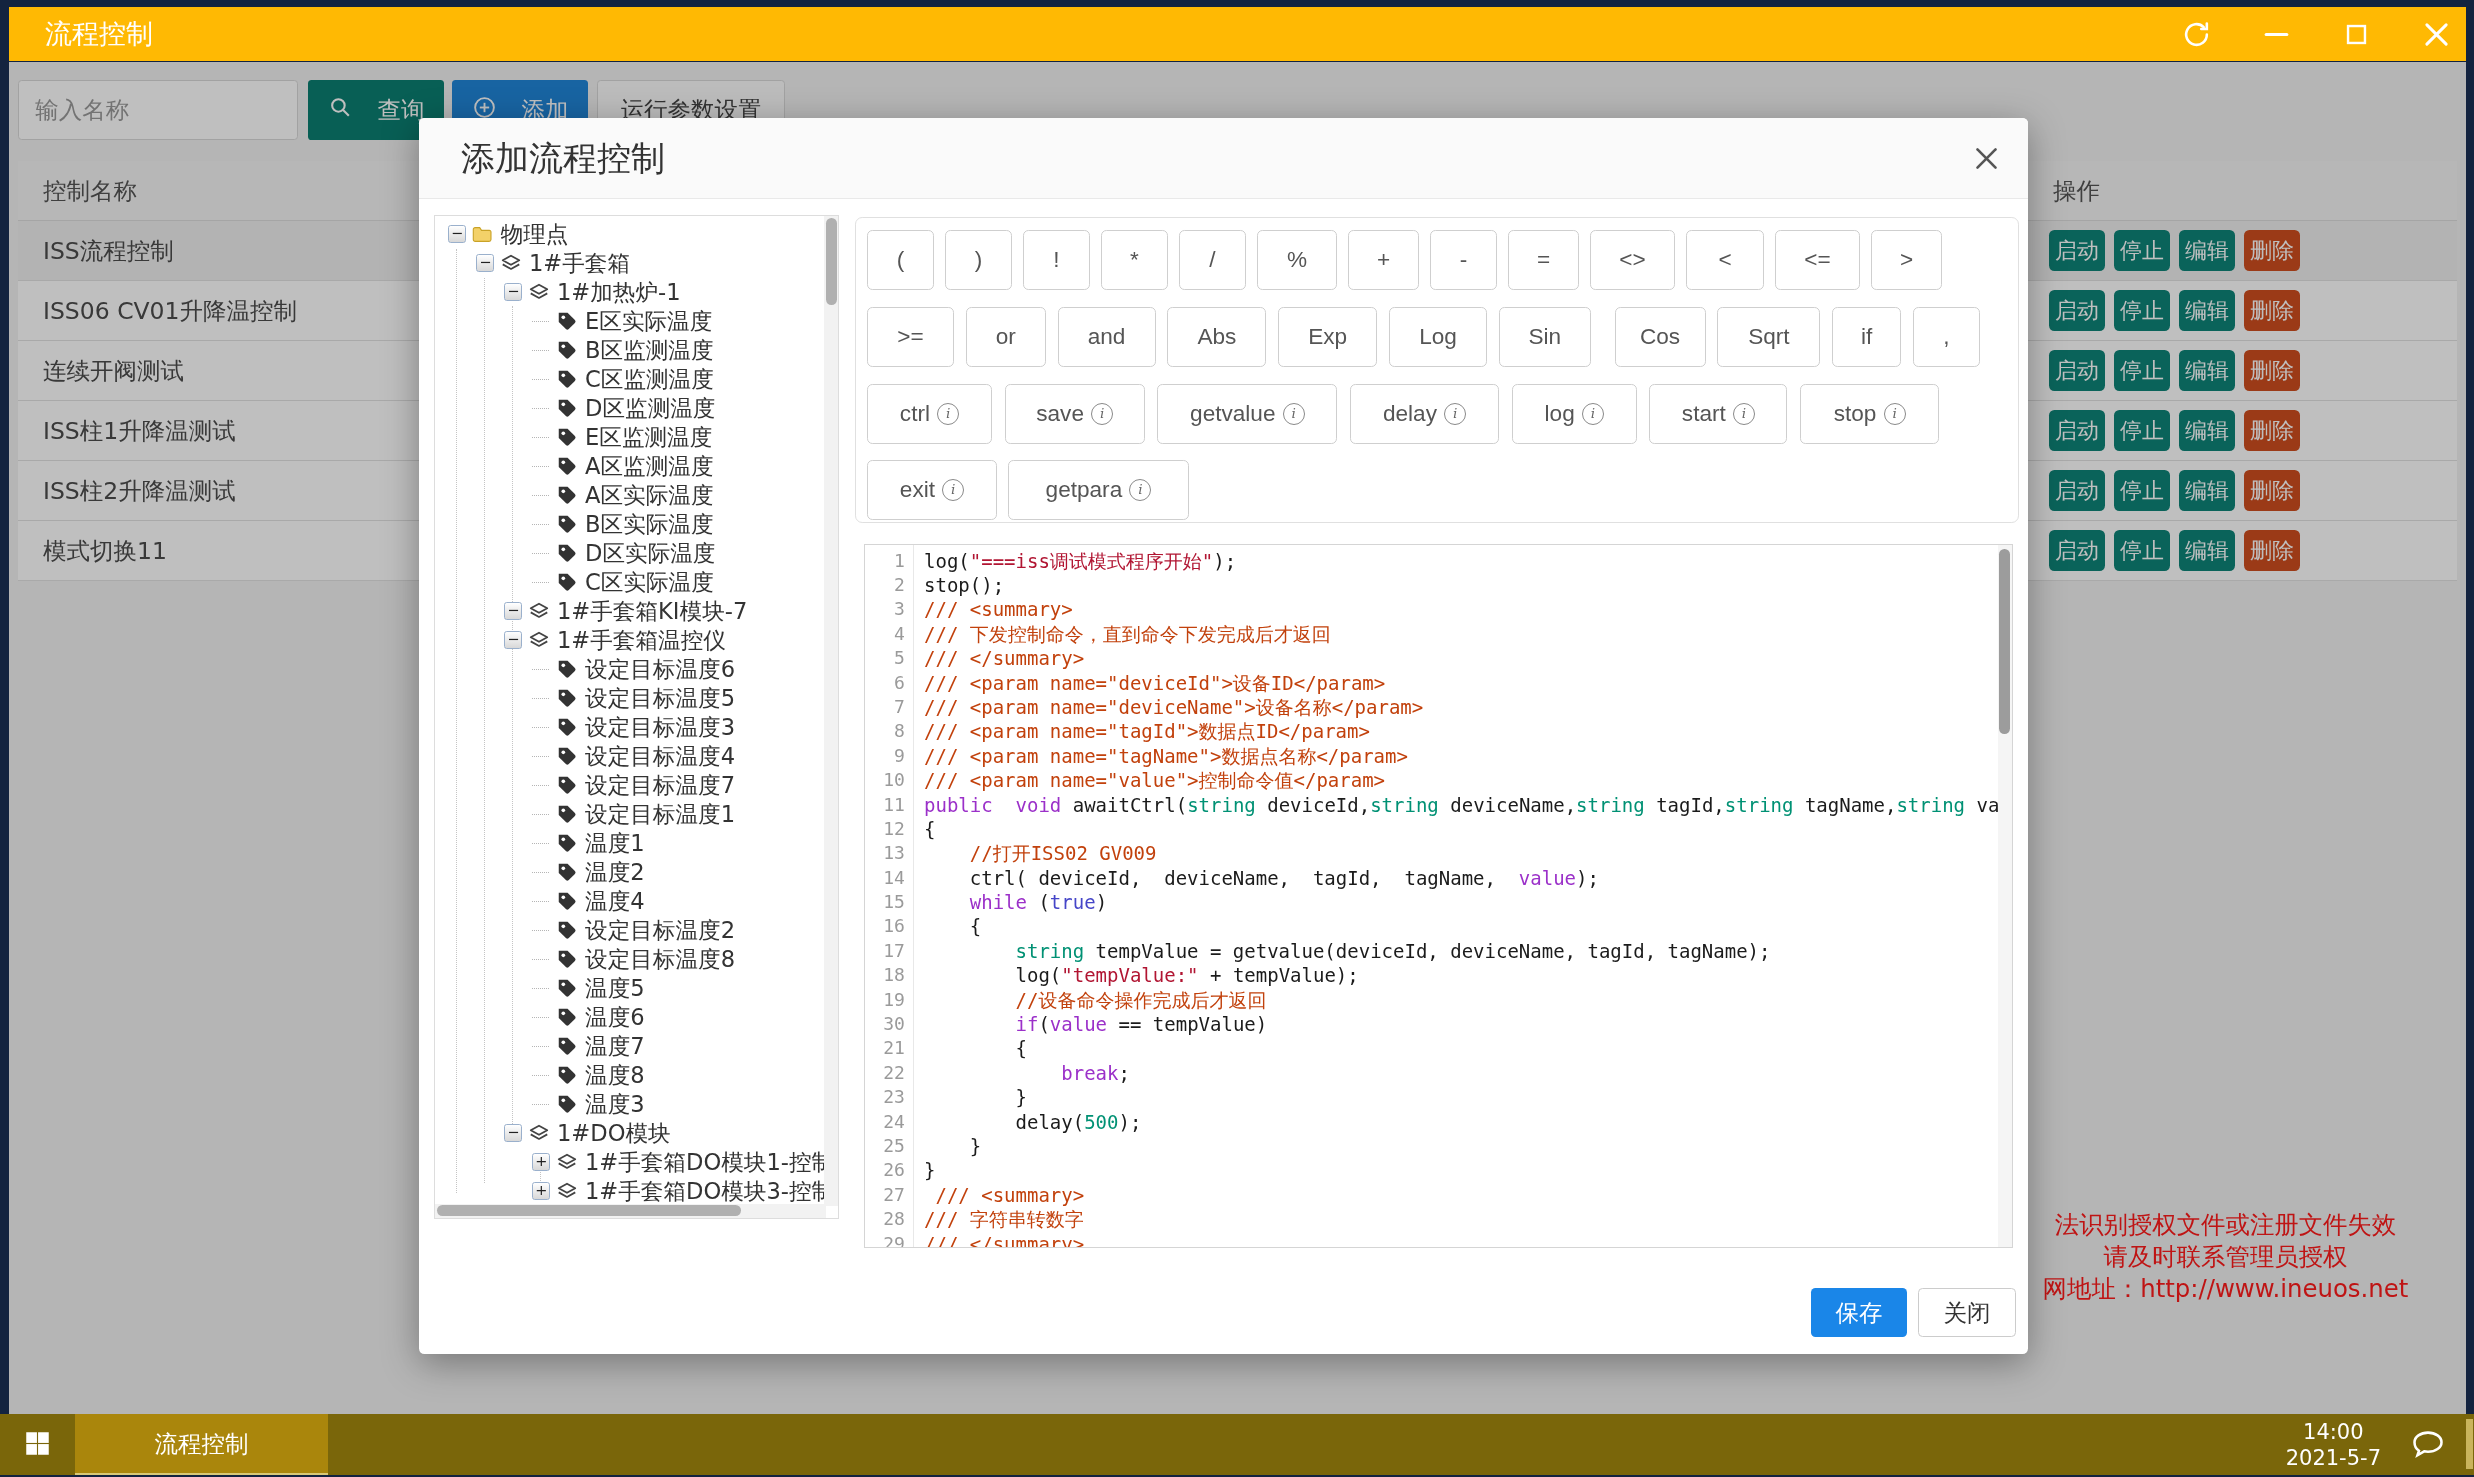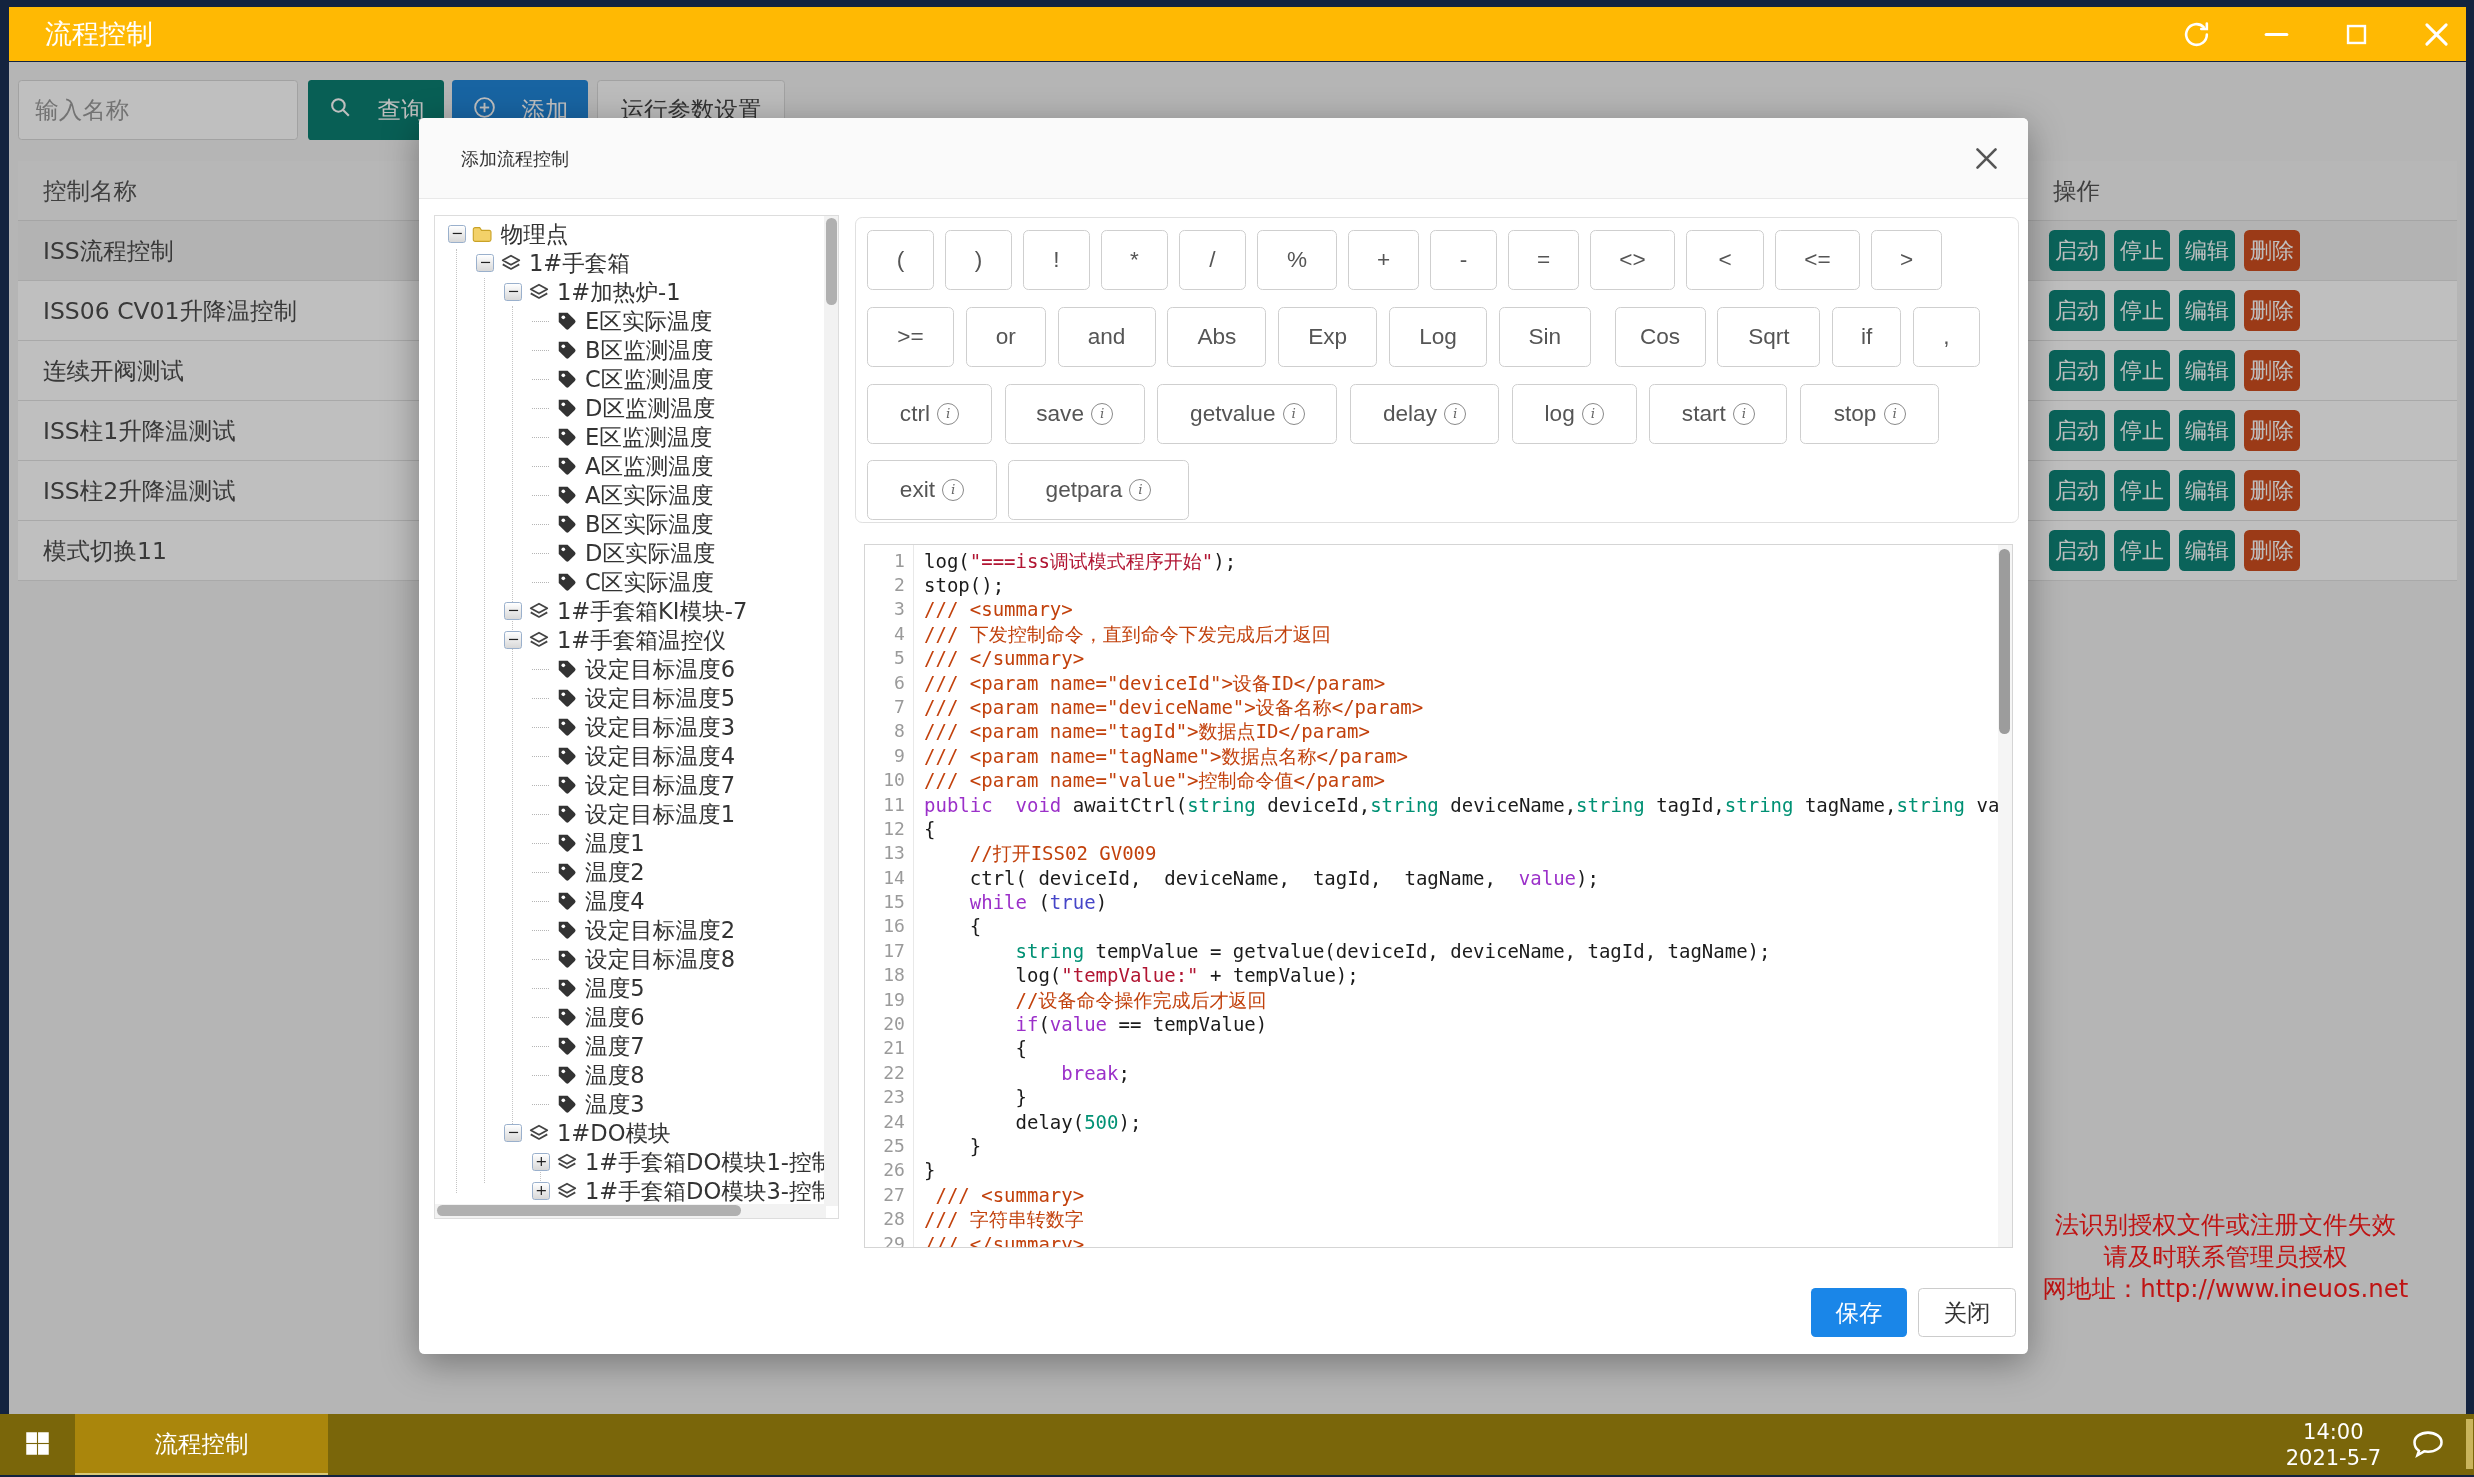--- a/index.html
+++ b/index.html
@@ -40,21 +40,21 @@
 
   
   .warning{left:2030px;top:1209px;width:391px;text-align:center;font-size:24.4px;line-height:32px;color:#ff1b1b;z-index:1}
 
   
   .overlay{left:9px;top:62px;width:2457px;height:1352px;background:rgba(0,0,0,.25);z-index:5}
 
   
   .modal{left:419px;top:118px;width:1609px;height:1236px;background:#fff;border-radius:5.4px;box-shadow:0 9px 36px rgba(0,0,0,.35);z-index:10}
   .modal-header{left:0;top:0;width:100%;height:81px;background:#fafafa;border-bottom:0.9px solid #e9e9e9;border-radius:5.4px 5.4px 0 0}
-  .modal-title{position:absolute;left:42px;top:0;line-height:81px;font-size:18px;color:#333}
+  .modal-title{position:absolute;left:42px;top:0;line-height:81px;font-size:34px;color:#333}
   .modal-close{position:absolute;right:25px;top:23.5px;width:34px;height:34px;cursor:pointer;display:flex;align-items:center;justify-content:center}
 
   
   .tree{left:15.4px;top:97px;width:405px;height:1004px;border:0.9px solid #ddd;background:#fff;overflow:hidden}
   .tree-content{position:absolute;left:0;top:0;right:14.5px;bottom:14.5px;overflow:hidden;padding-top:3.6px}
   .tnode{display:flex;align-items:center;height:29px;white-space:nowrap;cursor:pointer}
   .exp{flex:0 0 18px;width:18px;height:18px;border:0.9px solid #9ab0cc;border-radius:2.7px;background:linear-gradient(#ffffff,#d8d8d8);font-size:14.5px;line-height:15.4px;text-align:center;color:#222;margin-right:5.4px;cursor:pointer}
   .stub{flex:0 0 16.3px;width:16.3px;border-top:0.9px dotted #b5b5b5;margin-right:7.2px}
   .ticon{flex:0 0 22px;width:22px;height:22px;margin-right:7.2px}
   .ticon svg{width:22px;height:22px;display:block}
@@ -724,21 +724,21 @@
           <div class="ln">10</div>
           <div class="ln">11</div>
           <div class="ln">12</div>
           <div class="ln">13</div>
           <div class="ln">14</div>
           <div class="ln">15</div>
           <div class="ln">16</div>
           <div class="ln">17</div>
           <div class="ln">18</div>
           <div class="ln">19</div>
-          <div class="ln">20</div>
+          <div class="ln">30</div>
           <div class="ln">21</div>
           <div class="ln">22</div>
           <div class="ln">23</div>
           <div class="ln">24</div>
           <div class="ln">25</div>
           <div class="ln">26</div>
           <div class="ln">27</div>
           <div class="ln">28</div>
           <div class="ln">29</div>
         </div>

